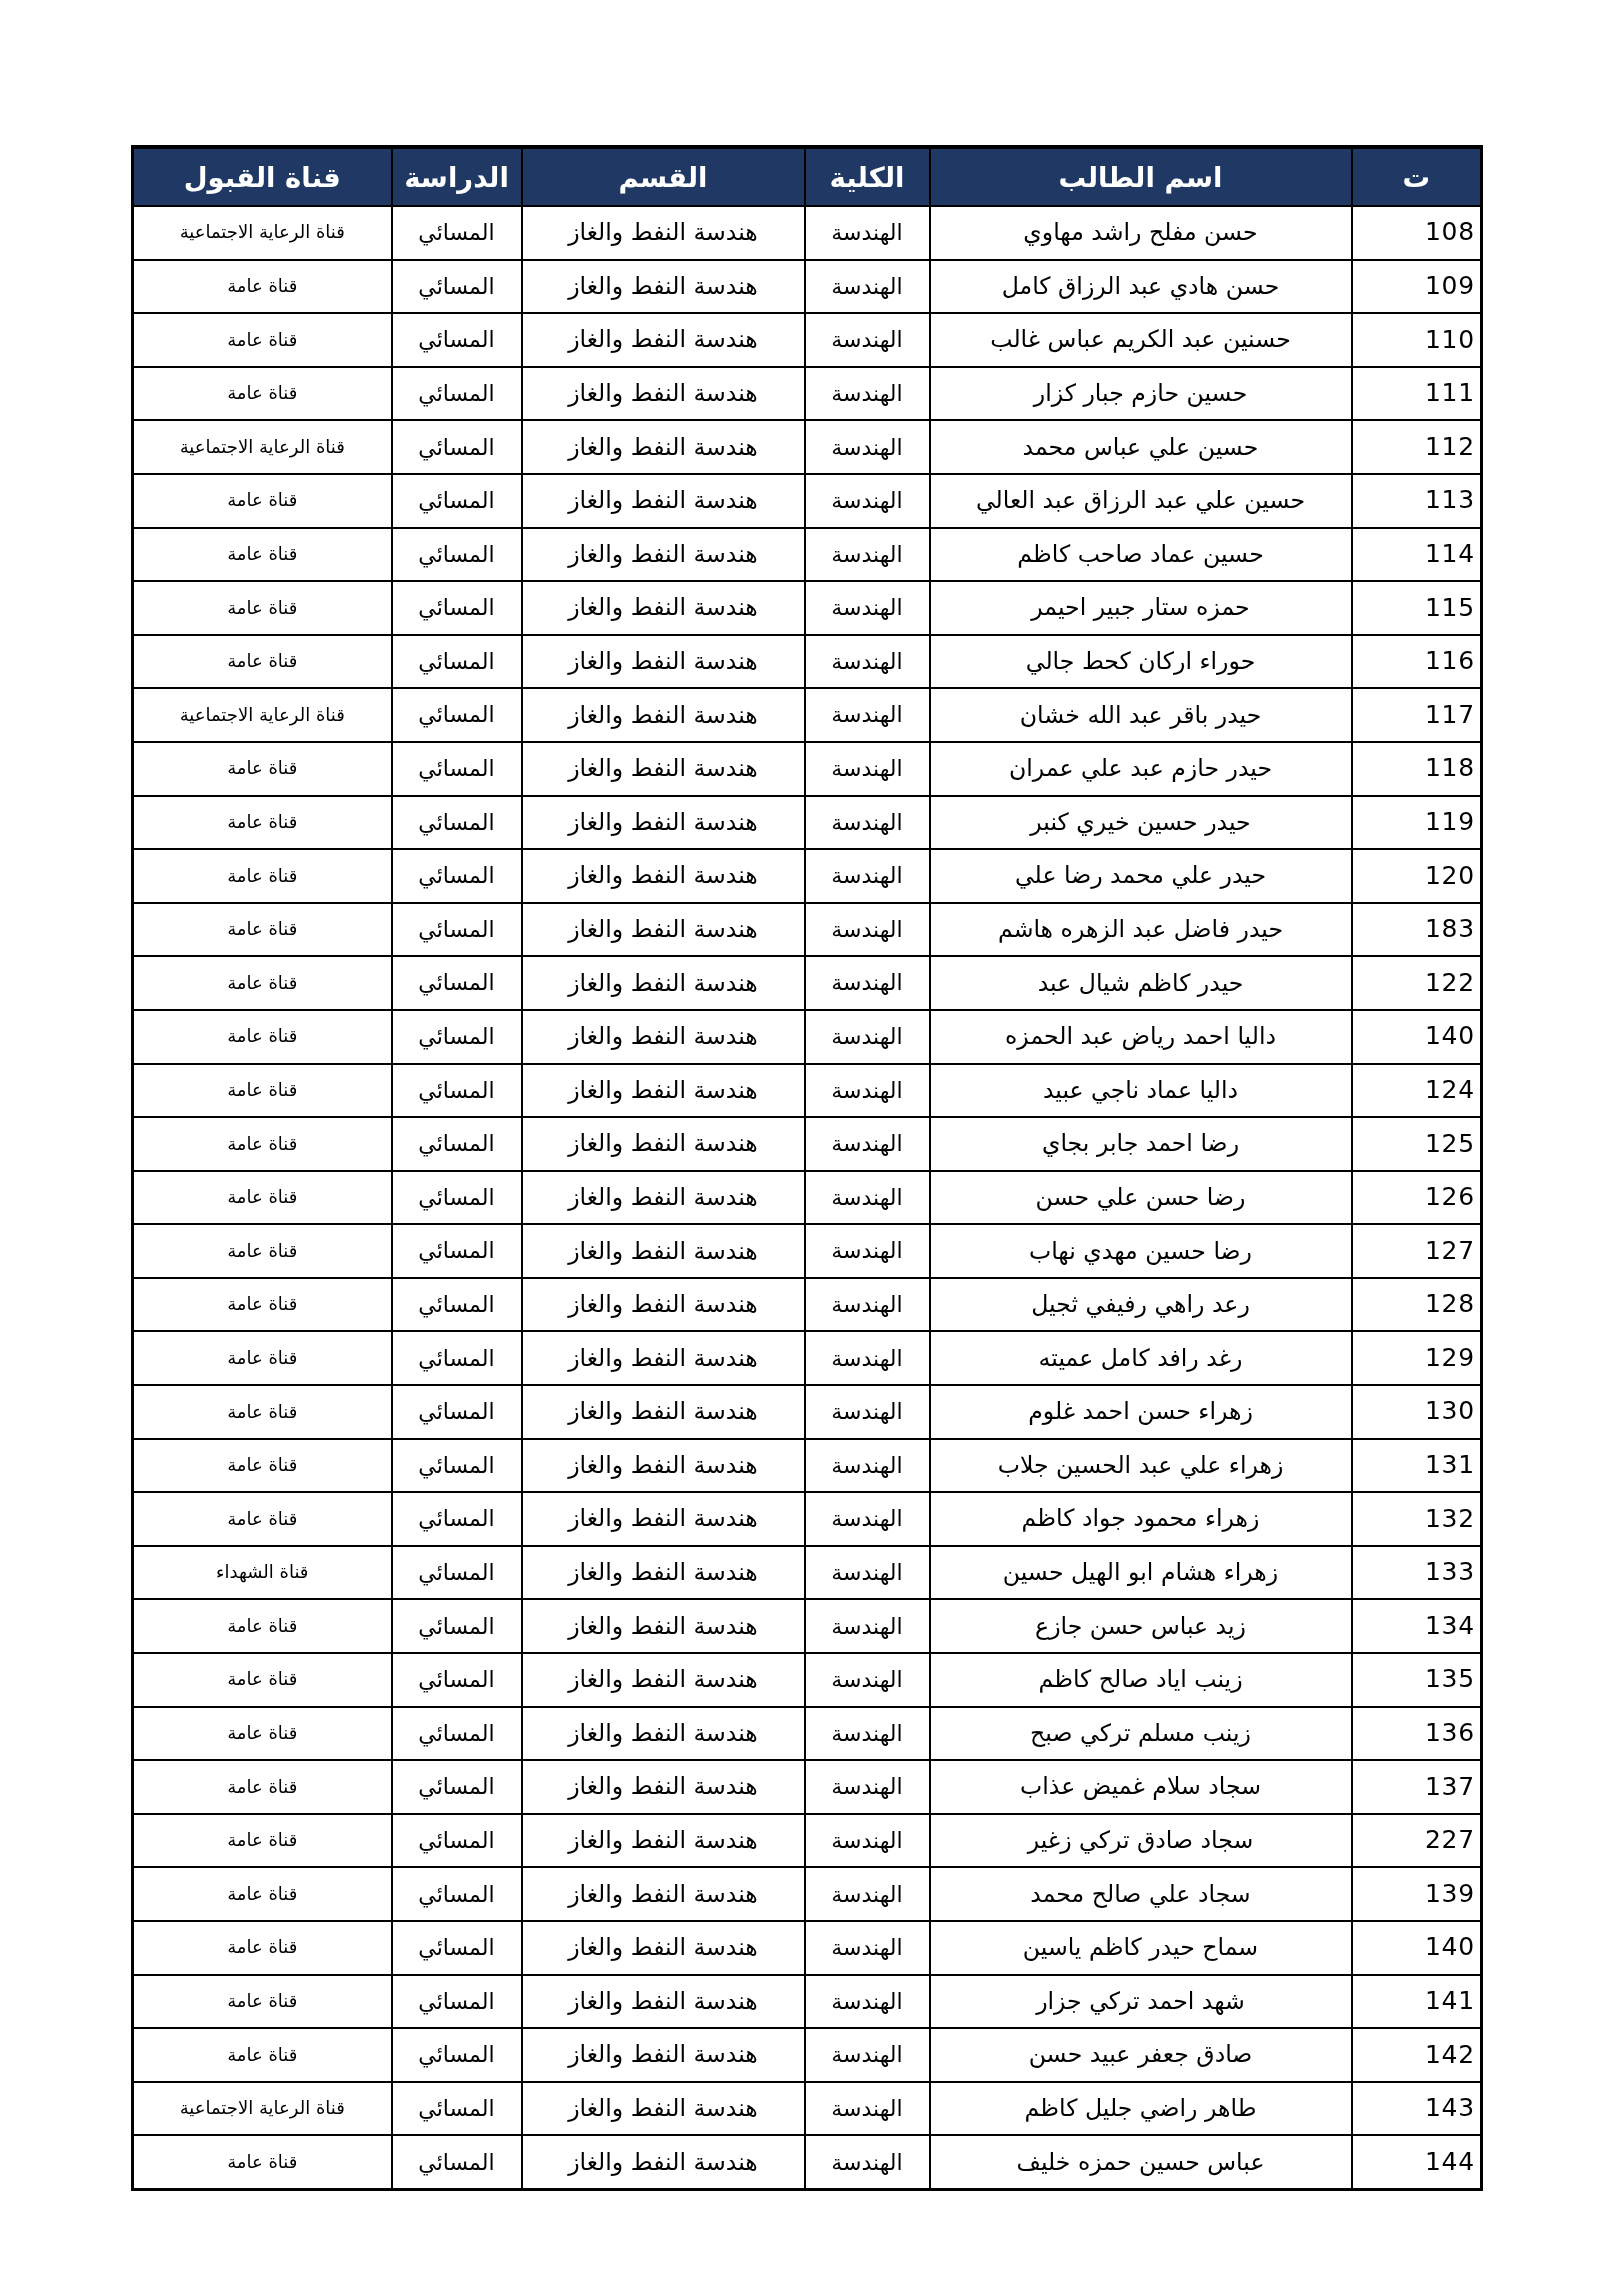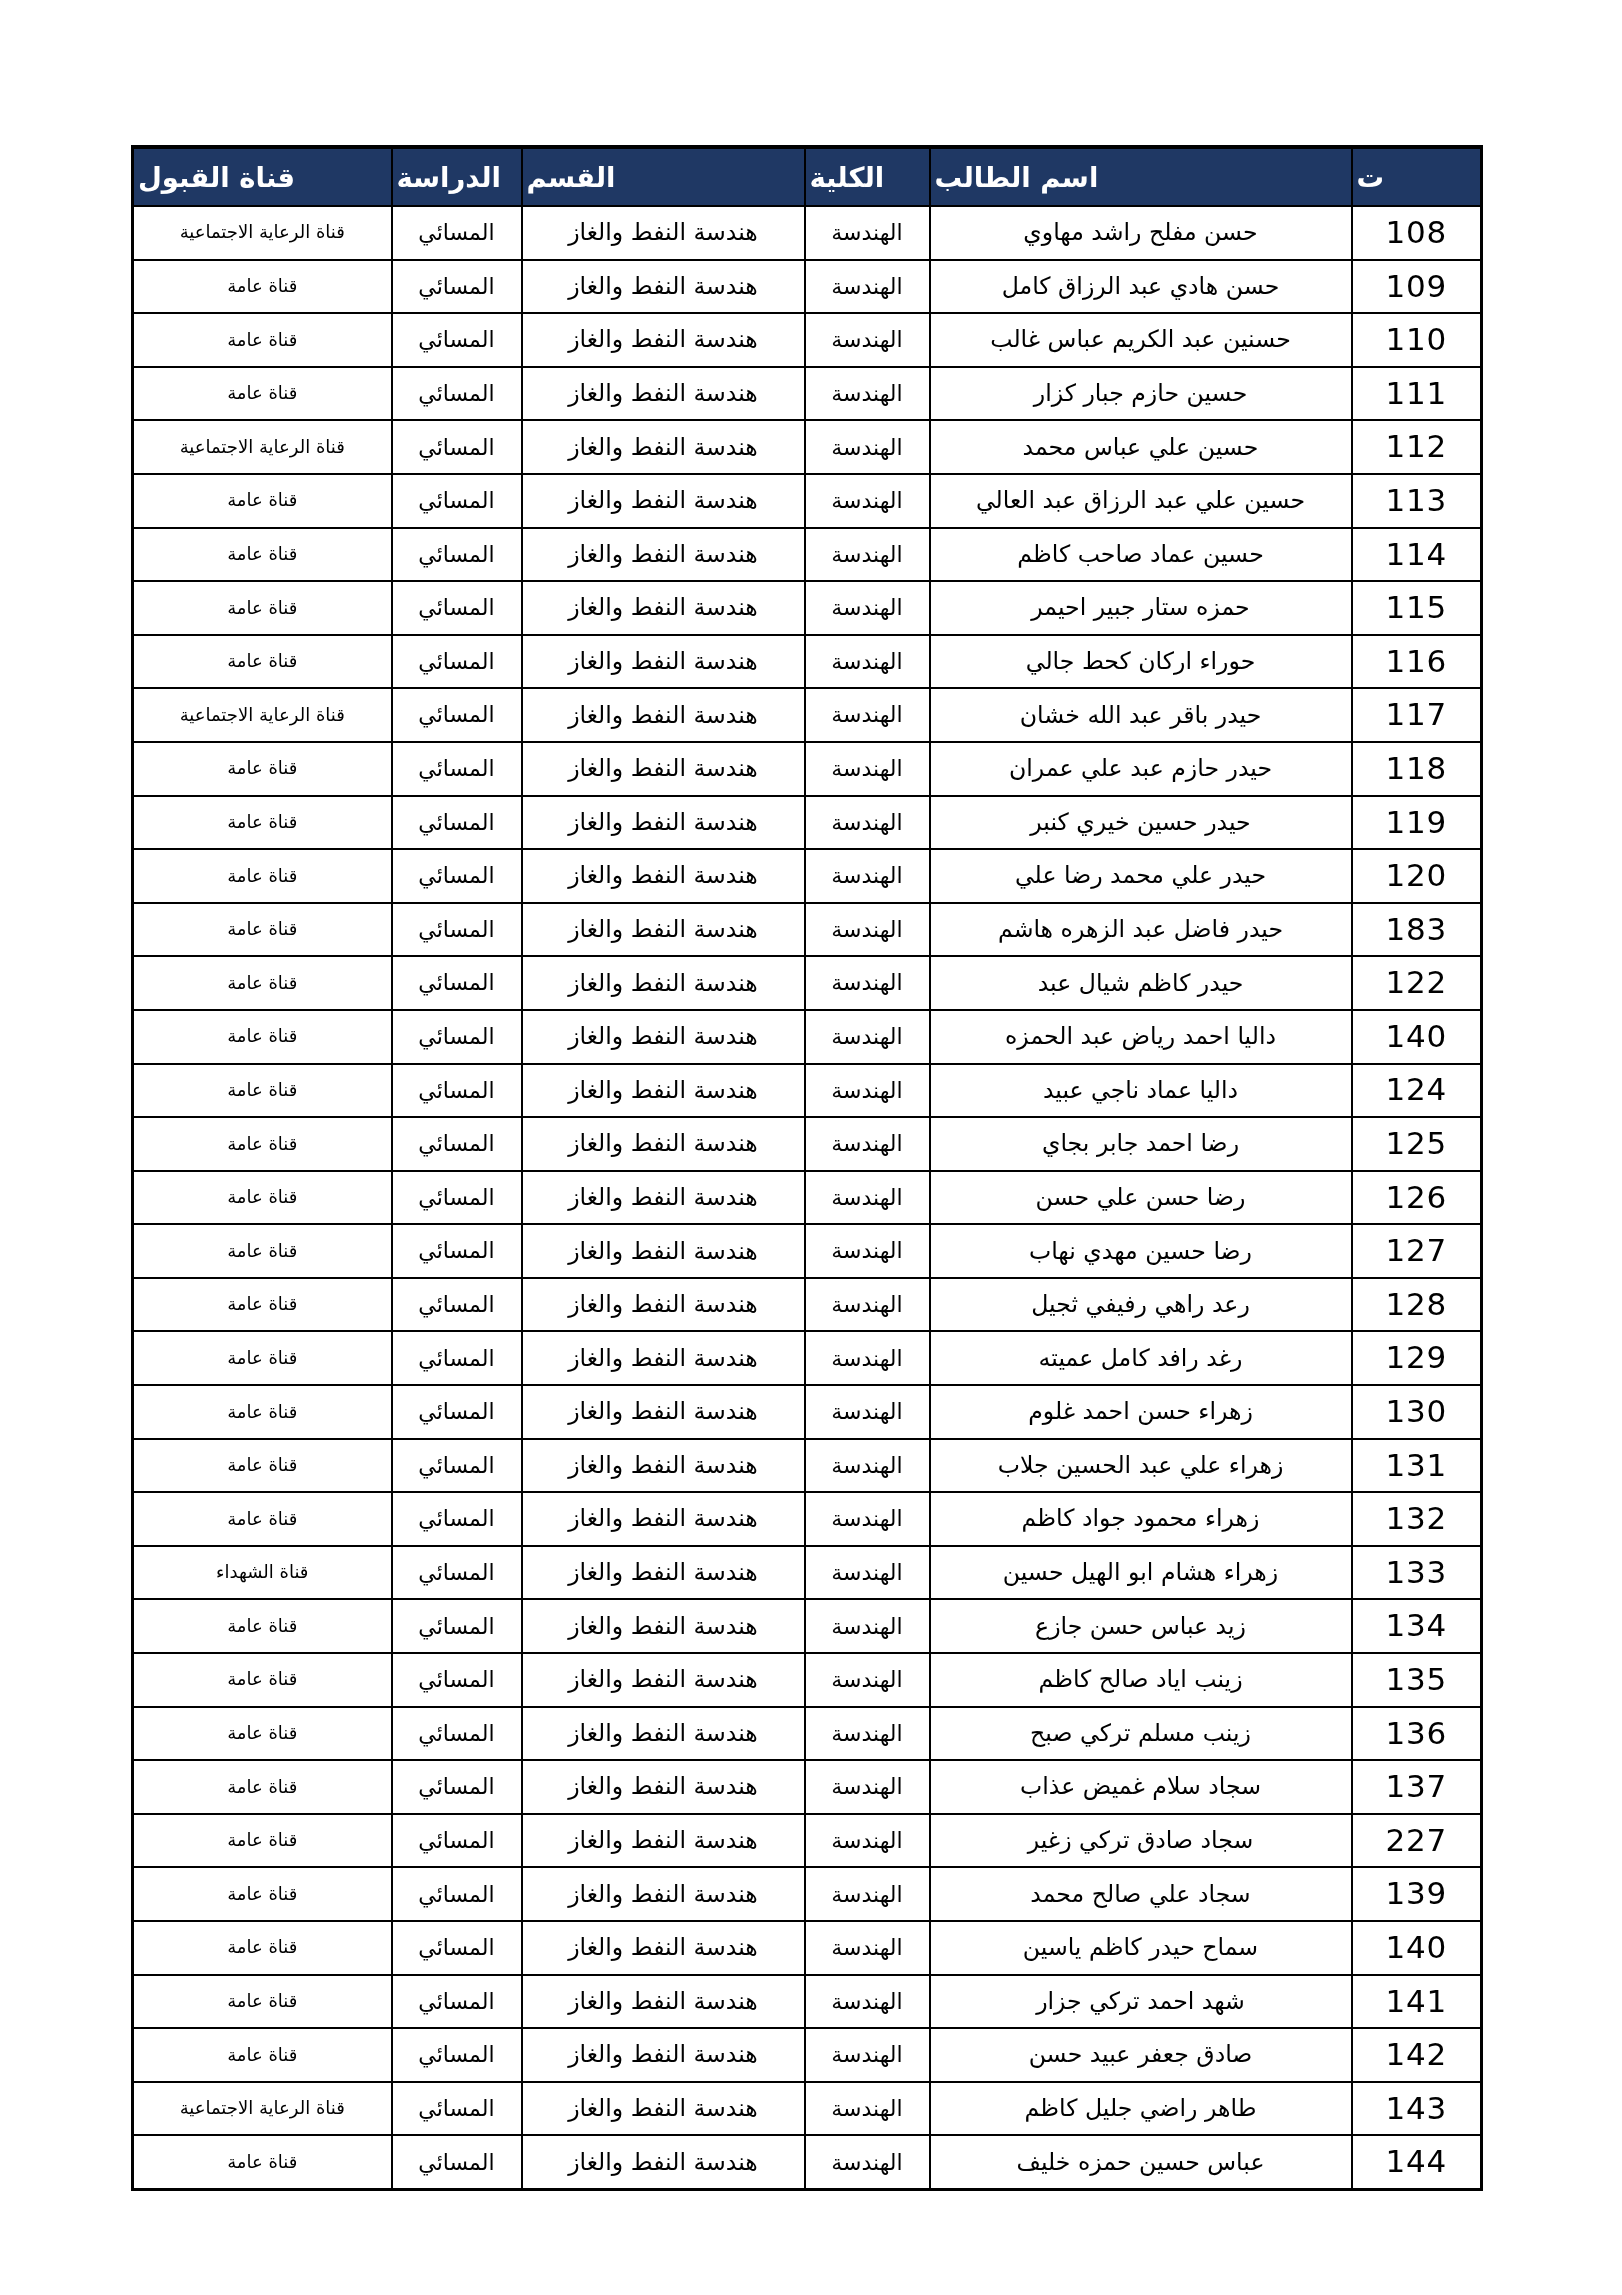--- a/index.html
+++ b/index.html
@@ -26,39 +26,40 @@
     border: 3.3px solid var(--border, #000);
   }
   table.roster thead th {
     background: var(--header-bg, #1f3864);
     color: var(--header-text, #ffffff);
     font-size: 27.5px;
     font-weight: bold;
     height: 56px;
     border: 2px solid var(--border, #000);
     border-top: 4.6px solid var(--border, #000);
-    text-align: left;
+    text-align: center;
     vertical-align: middle;
     padding: 0 3.9px;
   }
   table.roster tbody td {
     background: var(--row-bg, #ffffff);
     color: var(--text, #000000);
     border: 2px solid var(--border, #000);
     height: 49px;
     text-align: center;
     vertical-align: middle;
     font-size: 23.6px;
     line-height: 1.15;
     padding: 1.3px 5.2px;
     overflow: hidden;
   }
   table.roster tbody td.cell-no {
-    font-size: 31px;
+    font-size: 25px;
     letter-spacing: 0.7px;
+    text-align: right;
   }
   table.roster tbody td.cell-channel {
     font-size: 18px;
   }
   table.roster tbody td.cell-study,
   table.roster tbody td.cell-college {
     font-size: 22px;
   }
   col.c-no      { width: 130px; }
   col.c-name    { width: 422px; }

